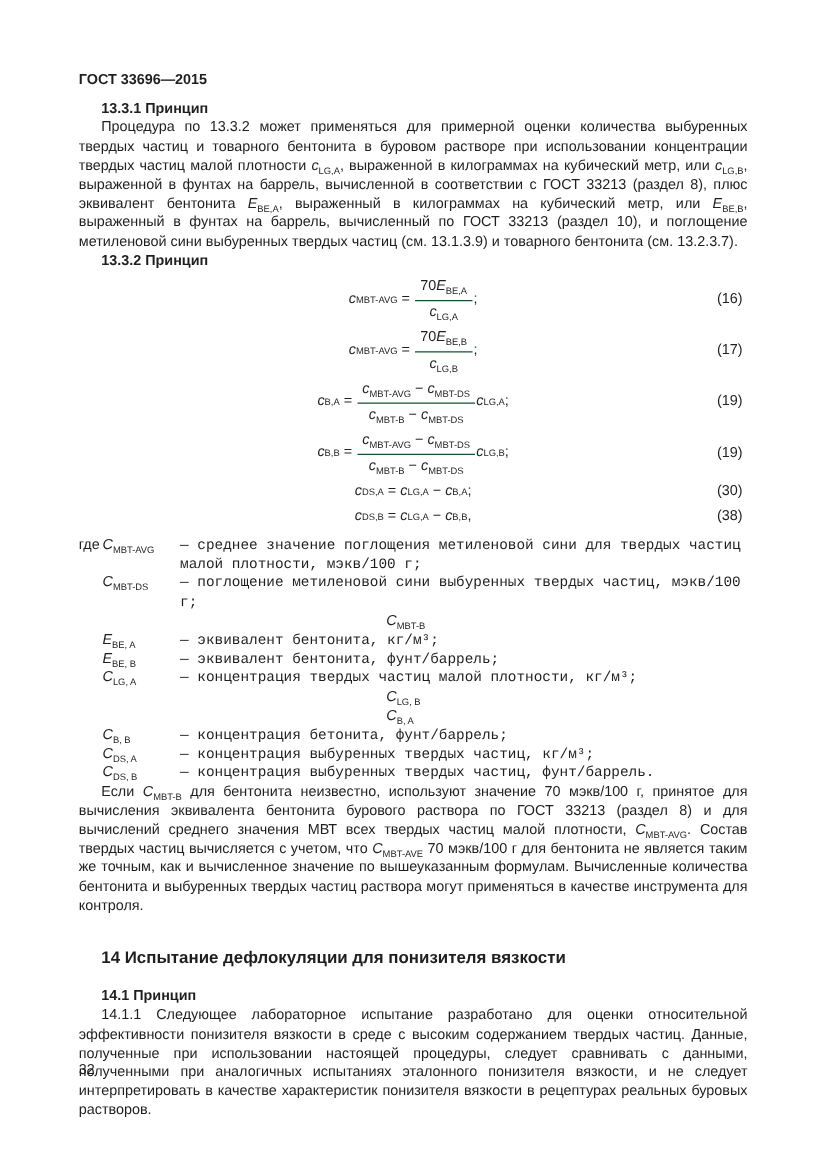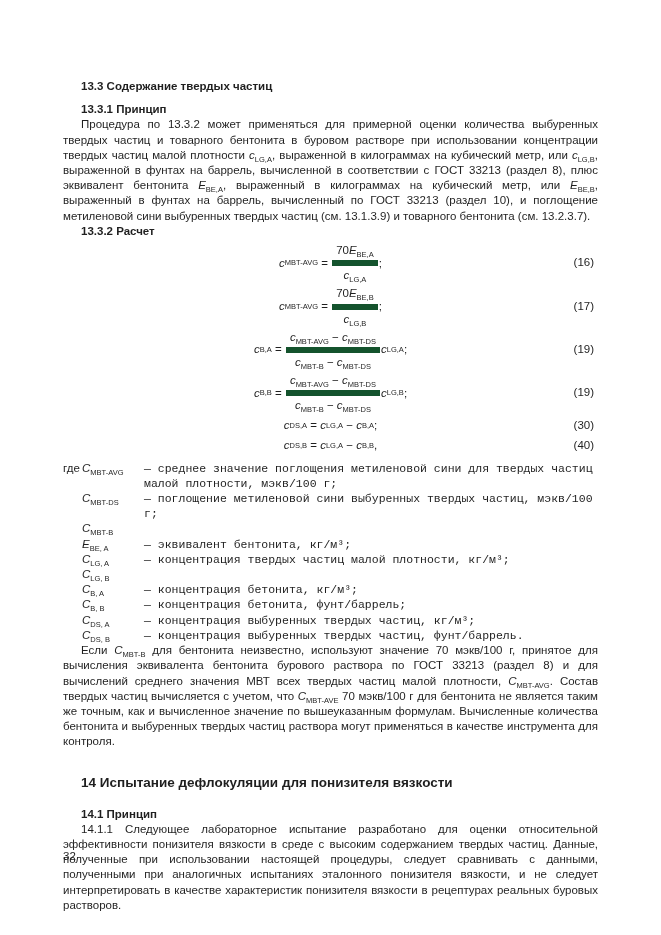--- a/index.html
+++ b/index.html
@@ -30,52 +30,52 @@
     display: flex;
     justify-content: center;
     align-items: center;
     min-height: 18px;
   }
   .formula-row.frac-row { min-height: 38px; margin: 3px 0; }
   .formula-row.plain-row { margin: 2px 0; }
   .f-body { display: inline-flex; align-items: center; white-space: pre; }
   .eqnum { position: absolute; right: 4px; top: 50%; transform: translateY(-50%); font-style: normal; text-align: right; }
   .frac { display: inline-flex; flex-direction: column; align-items: center; margin: 0 1px; text-align: center; }
-  .frac .ftop { border-bottom: 6px solid #14532d; padding: 0 4px 2px 4px; white-space: pre; }
+  .frac .ftop { border-bottom: 1px solid #14532d; padding: 0 4px 2px 4px; white-space: pre; }
   .frac .fbot { padding-top: 2px; white-space: pre; }
   
   .defs { margin-top: 6px; }
-  .def-row { display: flex; }
+  .def-row { display: flex; justify-content: center; }
   .def-pre { width: 19px; flex: 0 0 19px; }
   .def-sym { width: 62px; flex: 0 0 62px; }
   .def-desc { flex: 1; text-align: left; font-family: Liberation Mono, monospace; }
   
   .h-sec {
     font-size: 13.5px;
     line-height: 17px;
     font-weight: bold;
     margin: 24px 0 16px 0;
     padding-left: 18px;
   }
   .h-141 { margin-top: 14px; }
   .p-after-h { margin-top: 9px; }
   .page-number { position: absolute; left: 63px; top: 849px; }
 </style>
 </head>
 <body>
 
 <div class="page">
 
+  <div class="doc-header">ГОСТ 33696—2015</div>
 
-  <p class="h-sub h-133">13.3 Содержание твердых частиц</p>
   <p class="h-sub h-1331">13.3.1 Принцип</p>
 
   <p class="body">Процедура по 13.3.2 может применяться для примерной оценки количества выбуренных твердых частиц и товарного бентонита в буровом растворе при использовании концентрации твердых частиц малой плотности <i>c</i><sub>LG,A</sub>, выраженной в килограммах на кубический метр, или <i>c</i><sub>LG,B</sub>, выраженной в фунтах на баррель, вычисленной в соответствии с ГОСТ 33213 (раздел 8), плюс эквивалент бентонита <i>E</i><sub>BE,A</sub>, выраженный в килограммах на кубический метр, или <i>E</i><sub>BE,B</sub>, выраженный в фунтах на баррель, вычисленный по ГОСТ 33213 (раздел 10), и поглощение метиленовой сини выбуренных твердых частиц (см. 13.1.3.9) и товарного бентонита (см. 13.2.3.7).</p>
 
-  <p class="h-sub">13.3.2 Расчет</p>
+  <p class="h-sub">13.3.2 Принцип</p>
 
   <div class="formulas">
       <div class="formula-row frac-row">
         <span class="f-body"><i>c</i><sub>MBT-AVG</sub> = <span class="frac"><span class="ftop">70<i>E</i><sub>BE,A</sub></span><span class="fbot"><i>c</i><sub>LG,A</sub></span></span>;</span>
         <span class="eqnum">(16)</span>
       </div>
       <div class="formula-row frac-row">
         <span class="f-body"><i>c</i><sub>MBT-AVG</sub> = <span class="frac"><span class="ftop">70<i>E</i><sub>BE,B</sub></span><span class="fbot"><i>c</i><sub>LG,B</sub></span></span>;</span>
         <span class="eqnum">(17)</span>
       </div>
@@ -86,21 +86,21 @@
       <div class="formula-row frac-row">
         <span class="f-body"><i>c</i><sub>B,B</sub> = <span class="frac"><span class="ftop"><i>c</i><sub>MBT-AVG</sub> − <i>c</i><sub>MBT-DS</sub></span><span class="fbot"><i>c</i><sub>MBT-B</sub> − <i>c</i><sub>MBT-DS</sub></span></span><i>c</i><sub>LG,B</sub>;</span>
         <span class="eqnum">(19)</span>
       </div>
       <div class="formula-row plain-row">
         <span class="f-body"><i>c</i><sub>DS,A</sub> = <i>c</i><sub>LG,A</sub> − <i>c</i><sub>B,A</sub>;</span>
         <span class="eqnum">(30)</span>
       </div>
       <div class="formula-row plain-row">
         <span class="f-body"><i>c</i><sub>DS,B</sub> = <i>c</i><sub>LG,A</sub> − <i>c</i><sub>B,B</sub>,</span>
-        <span class="eqnum">(40)</span>
+        <span class="eqnum">(38)</span>
       </div>
     </div>
 
   <div class="defs">
       <div class="def-row">
         <span class="def-pre">где</span>
         <span class="def-sym"><i>C</i><sub>MBT-AVG</sub></span>
         <span class="def-desc">— среднее значение поглощения метиленовой сини для твердых частиц малой плотности, мэкв/100 г;</span>
       </div>
       <div class="def-row">
@@ -112,31 +112,35 @@
         <span class="def-pre"></span>
         <span class="def-sym"><i>C</i><sub>MBT-B</sub></span>
       </div>
       <div class="def-row">
         <span class="def-pre"></span>
         <span class="def-sym"><i>E</i><sub>BE, A</sub></span>
         <span class="def-desc">— эквивалент бентонита, кг/м³;</span>
       </div>
       <div class="def-row">
         <span class="def-pre"></span>
+        <span class="def-sym"><i>E</i><sub>BE, B</sub></span>
+        <span class="def-desc">— эквивалент бентонита, фунт/баррель;</span>
+      </div>
+      <div class="def-row">
+        <span class="def-pre"></span>
         <span class="def-sym"><i>C</i><sub>LG, A</sub></span>
         <span class="def-desc">— концентрация твердых частиц малой плотности, кг/м³;</span>
       </div>
       <div class="def-row">
         <span class="def-pre"></span>
         <span class="def-sym"><i>C</i><sub>LG, B</sub></span>
       </div>
       <div class="def-row">
         <span class="def-pre"></span>
         <span class="def-sym"><i>C</i><sub>B, A</sub></span>
-        <span class="def-desc">— концентрация бетонита, кг/м³;</span>
       </div>
       <div class="def-row">
         <span class="def-pre"></span>
         <span class="def-sym"><i>C</i><sub>B, B</sub></span>
         <span class="def-desc">— концентрация бетонита, фунт/баррель;</span>
       </div>
       <div class="def-row">
         <span class="def-pre"></span>
         <span class="def-sym"><i>C</i><sub>DS, A</sub></span>
         <span class="def-desc">— концентрация выбуренных твердых частиц, кг/м³;</span>

